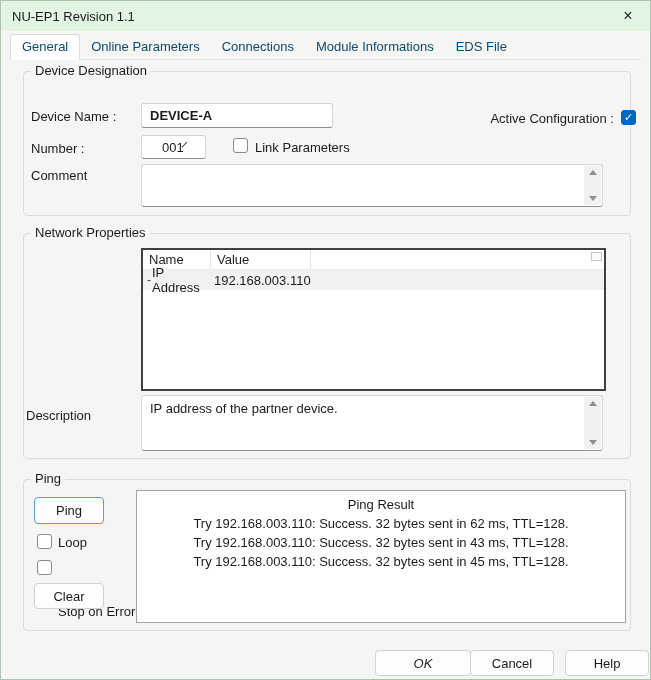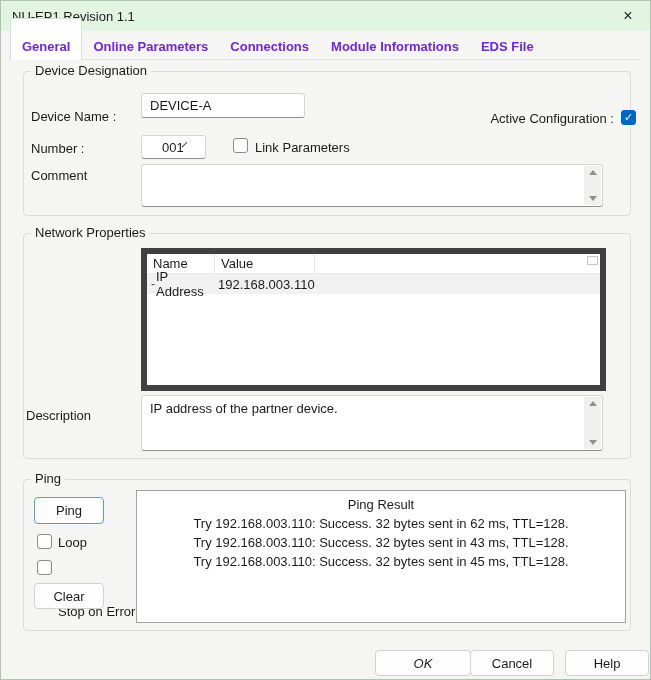--- a/index.html
+++ b/index.html
@@ -22,22 +22,22 @@
     display:flex; align-items:center; justify-content:center;
     font-size:16px; color:#222; cursor:pointer;
   }
 
   
   .tabstrip {
     position:absolute; left:9px; top:34px; right:9px; height:25px;
     display:flex; align-items:flex-end; border-bottom:1px solid #e3e3e3;
   }
   .tab {
-    font-size:13px; padding:20px 11px 5px 11px; white-space:nowrap;
-    color:#6d28d9; cursor:pointer;font-weight:bold;
+    font-size:13px; padding:4px 11px 5px 11px; white-space:nowrap;
+    color:#0c4a6e; cursor:pointer;
   }
   .tab.selected {
     background:#ffffff; border:1px solid #dcdcdc; border-bottom:none;
     border-radius:3px 3px 0 0; margin-bottom:-1px; padding-bottom:6px;
   }
 
   
   .grp { position:absolute; border:1px solid #dcdcdc; border-radius:4px; }
   .grp-label {
     position:absolute; top:-9px; left:7px; background:#f5f5f4;
@@ -79,21 +79,21 @@
   }
   .cb.checked {
     background:#0067c0; border-color:#0067c0; color:#fff;
     display:flex; align-items:center; justify-content:center;
     font-size:11px; line-height:1;
   }
 
   
   .tbl {
     position:absolute; left:140px; top:247px; width:465px; height:143px;
-    background:#fff; border:6px solid #404040; font-size:13px;
+    background:#fff; border:2px solid #404040; font-size:13px;
   }
   .tbl-head { display:flex; height:20px; align-items:center; border-bottom:1px solid #ececec; }
   .th { height:100%; display:flex; align-items:center; }
   .th1 { width:68px; padding-left:6px; border-right:1px solid #e4e4e4; }
   .th2 { width:100px; padding-left:6px; border-right:1px solid #e4e4e4; }
   .th3 { flex:1; padding-left:6px; }
   .tbl-row { display:flex; height:20px; align-items:center; background:#f1f1f1; cursor:pointer; }
   .td-prefix { width:9px; padding-left:4px; color:#444; font-size:12px; }
   .td-name { width:62px; }
   .td-value { width:100px; }
@@ -134,21 +134,21 @@
     <div class="tab">Connections</div>
     <div class="tab">Module Informations</div>
     <div class="tab">EDS File</div>
   </div>
 
   <div class="grp" style="left:22px; top:70px; width:608px; height:145px;">
     <span class="grp-label">Device Designation</span>
   </div>
 
   <span class="lbl" style="left:30px; top:108px;">Device Name :</span>
-  <div class="tbox" style="left:140px; top:92px; width:164px; height:25px;">
+  <div class="tbox" style="left:140px; top:102px; width:192px; height:25px;font-weight:bold;">
     <span class="val">DEVICE-A</span>
   </div>
 
   <span class="lbl" style="top:110px; right:36px;">Active Configuration :</span>
   <div class="cb checked" style="top:109px; right:14px; position:absolute;">
     <span>✓</span>
   </div>
 
   <span class="lbl" style="left:30px; top:140px;">Number :</span>
   <div class="select" style="left:140px; top:134px; width:65px; height:24px;">

